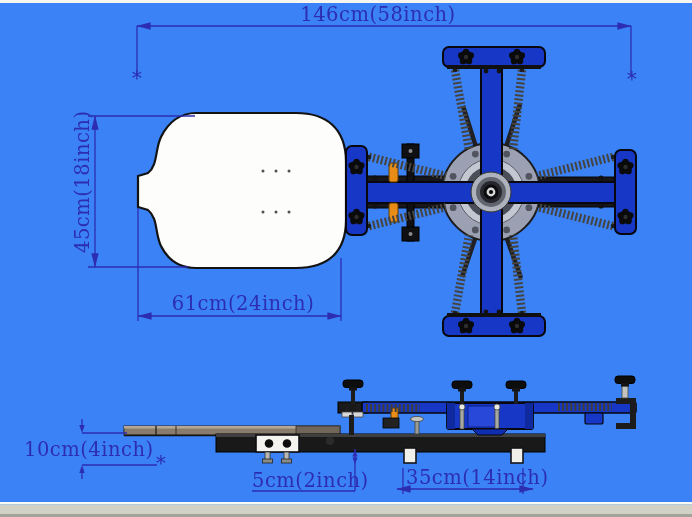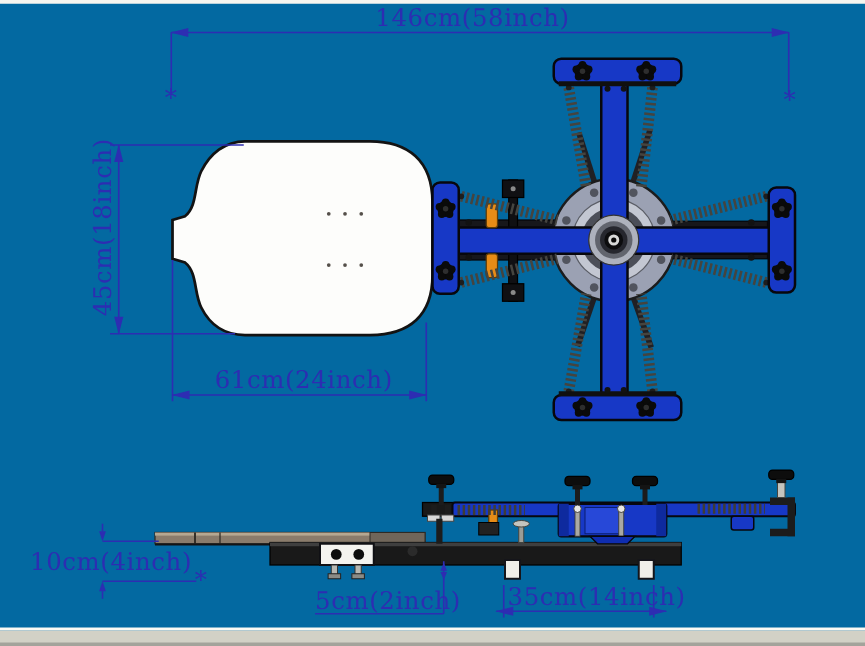--- a/index.html
+++ b/index.html
@@ -1,16 +1,16 @@
 <!DOCTYPE html>
 <html><head>
 <meta charset="utf-8">
 <style>
   html,body{margin:0;padding:0;background:#888;}
-  #stage{position:relative;width:692px;height:517px;background:#0369a1;overflow:hidden;
+  #stage{position:relative;width:692px;height:517px;background:#3b82f6;overflow:hidden;
          font-family:"DejaVu Serif","Liberation Serif",serif;}
   svg{display:block}
   .dimtext{fill:#2d2db2;font-size:19.5px;letter-spacing:0.5px;font-family:"DejaVu Serif","Liberation Serif",serif;}
   .dimline{stroke:#2d2db2;stroke-width:1.3;fill:none;}
   .dimarrow{fill:#2d2db2;stroke:none;}
   .spring{stroke:#45443f;stroke-width:8.5;stroke-dasharray:2 2.1;fill:none;}
   .springside{stroke:#3e3d38;stroke-width:8;stroke-dasharray:2 2.1;fill:none;}
   .bluepart{fill:#1738c6;stroke:#07070d;stroke-width:2;}
   .darkpart{fill:#17171b;stroke:#060608;stroke-width:1;}
 </style>

